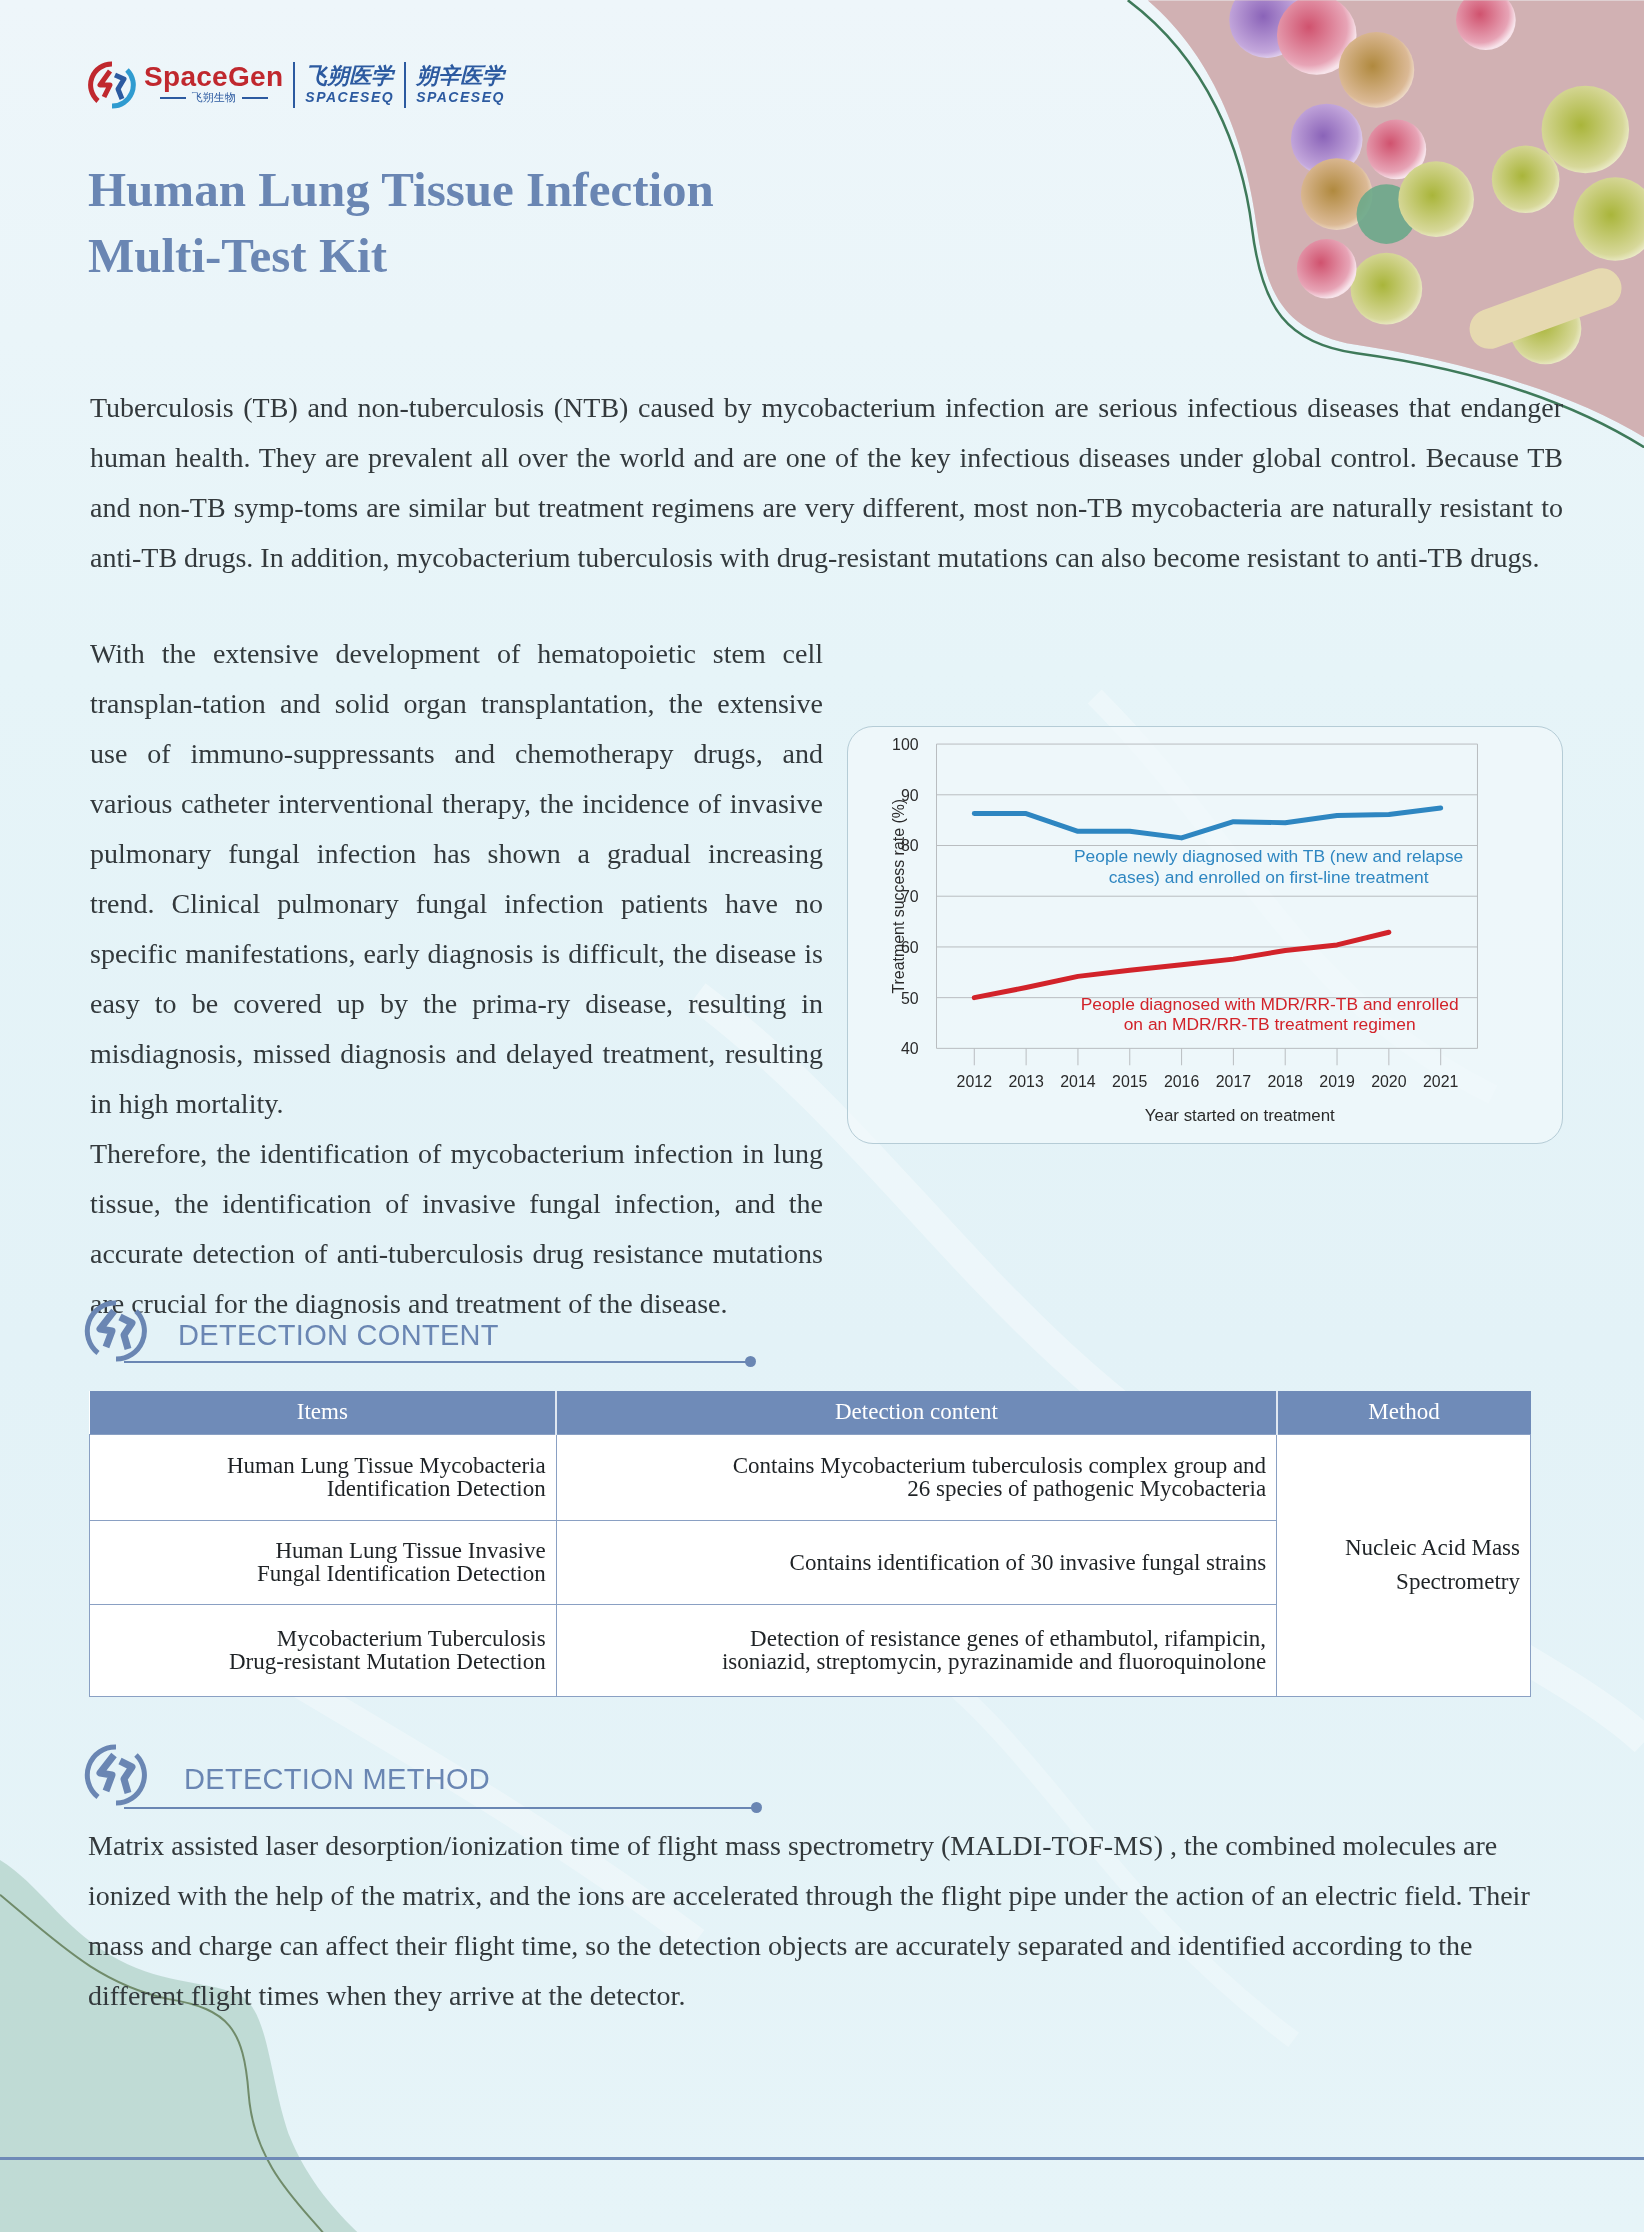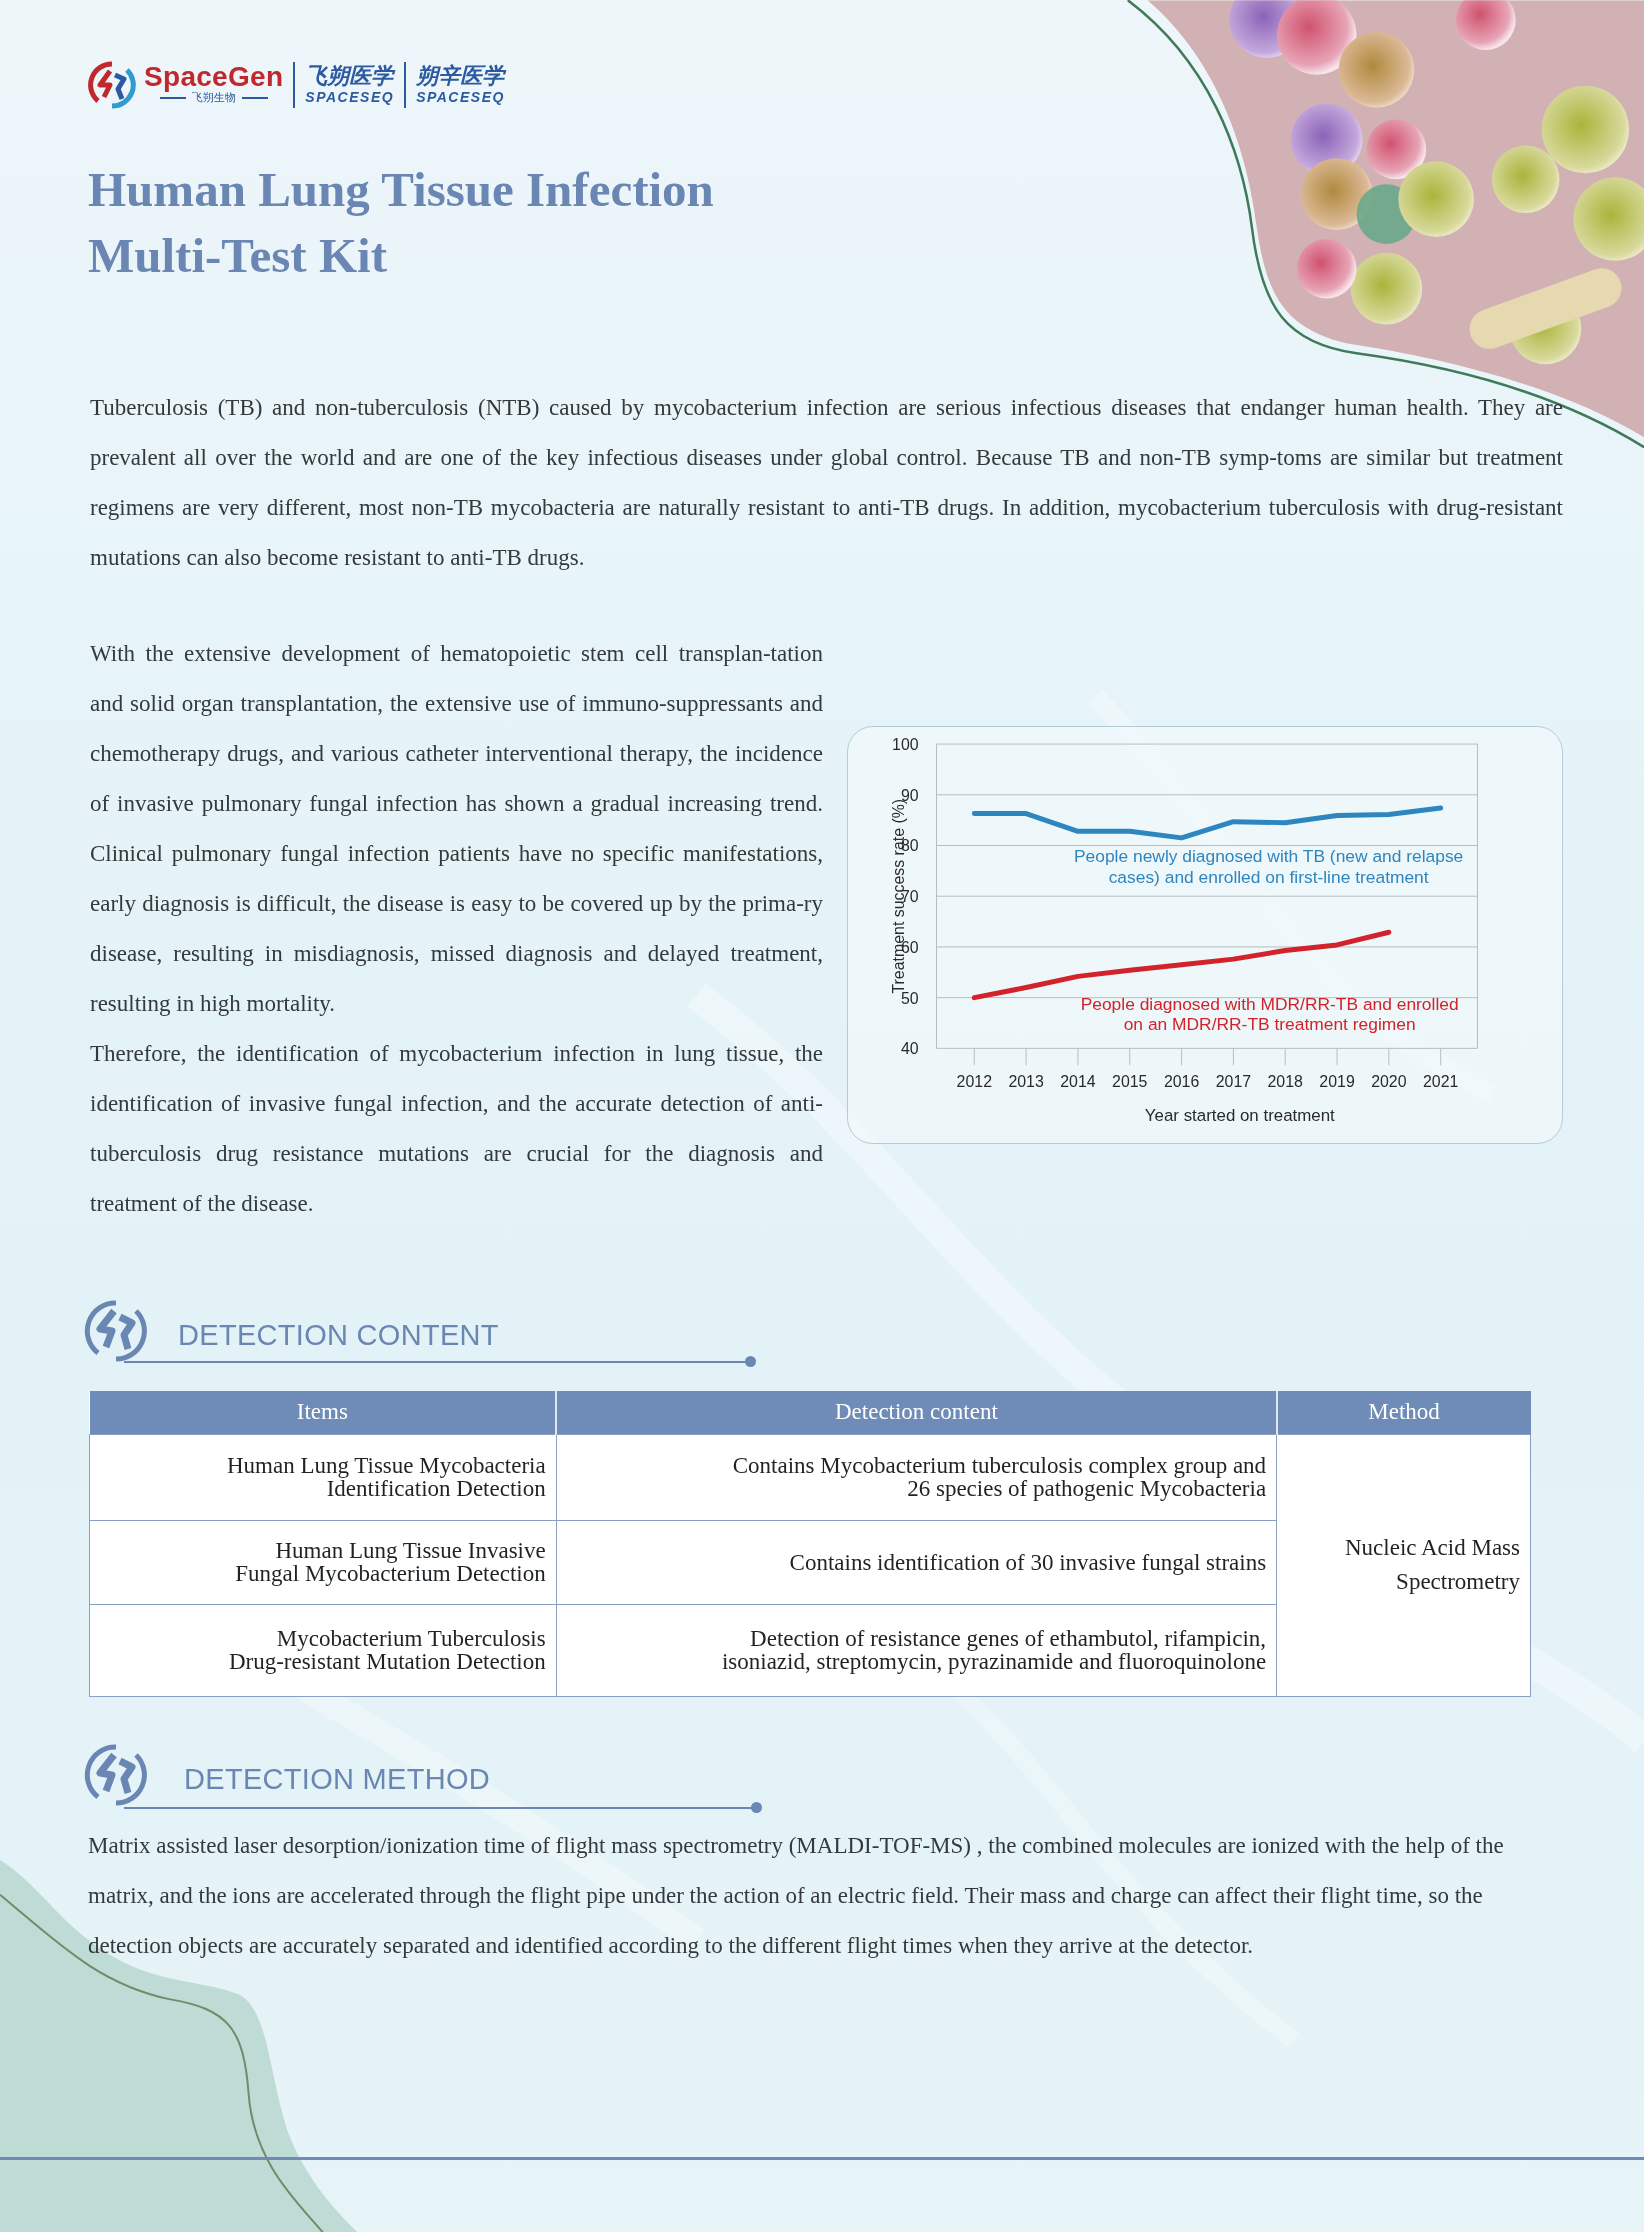--- a/index.html
+++ b/index.html
@@ -27,21 +27,21 @@
   .logo-brand { display: flex; flex-direction: column; }
   .logo-brand-cn { font-family: "DejaVu Sans", sans-serif; font-weight: bold; font-style: italic; font-size: 22px; color: #2c5aa0; line-height: 24px; }
   .logo-brand-en { font-family: "Liberation Sans", sans-serif; font-weight: bold; font-style: italic; font-size: 14px; color: #2c5aa0; letter-spacing: 1.5px; line-height: 18px; }
 
   
   .title { position: absolute; left: 88px; top: 157px; font-family: Liberation Serif, serif; font-weight: bold; font-size: 49px; line-height: 66px; }
   .title .l1, .title .l2 { color: #6a86b3; display: block; }
   .title .l3 { color: #4f8a68; display: block; }
 
   
-  .para { position: absolute; font-size: 23px; line-height: 50px; color: #33393c; text-align: justify; }
+  .para { position: absolute; font-size: 28px; line-height: 50px; color: #33393c; text-align: justify; }
   .para-1 { left: 90px; top: 383px; width: 1473px; }
   .para-2 { left: 90px; top: 629px; width: 733px; }
   .para-3 { left: 88px; top: 1821px; width: 1473px; text-align: left; }
 
   
   .chart-card {
     position: absolute; left: 847px; top: 726px; width: 716px; height: 418px;
     border: 1.5px solid #b5ccd6; border-radius: 26px;
     background: rgba(240, 248, 251, 0.75);
   }
@@ -298,21 +298,21 @@
         <div>26 species of pathogenic Mycobacteria</div>
       </td>
       <td class="method" rowspan="3">
         <div>Nucleic Acid Mass</div>
         <div>Spectrometry</div>
       </td>
     </tr>
     <tr class="r2">
       <td>
         <div>Human Lung Tissue Invasive</div>
-        <div>Fungal Mycobacterium Detection</div>
+        <div>Fungal Identification Detection</div>
       </td>
       <td>
         <div>Contains identification of 30 invasive fungal strains</div>
       </td>
     </tr>
     <tr class="r3">
       <td>
         <div>Mycobacterium Tuberculosis</div>
         <div>Drug-resistant Mutation Detection</div>
       </td>

